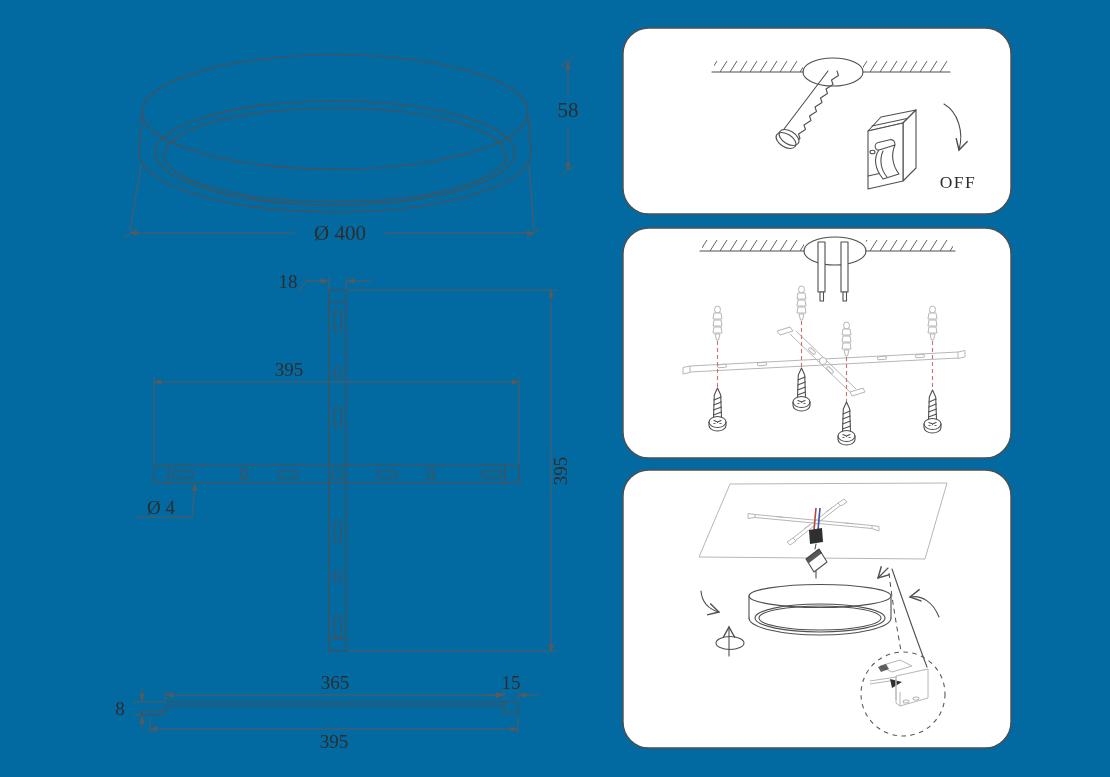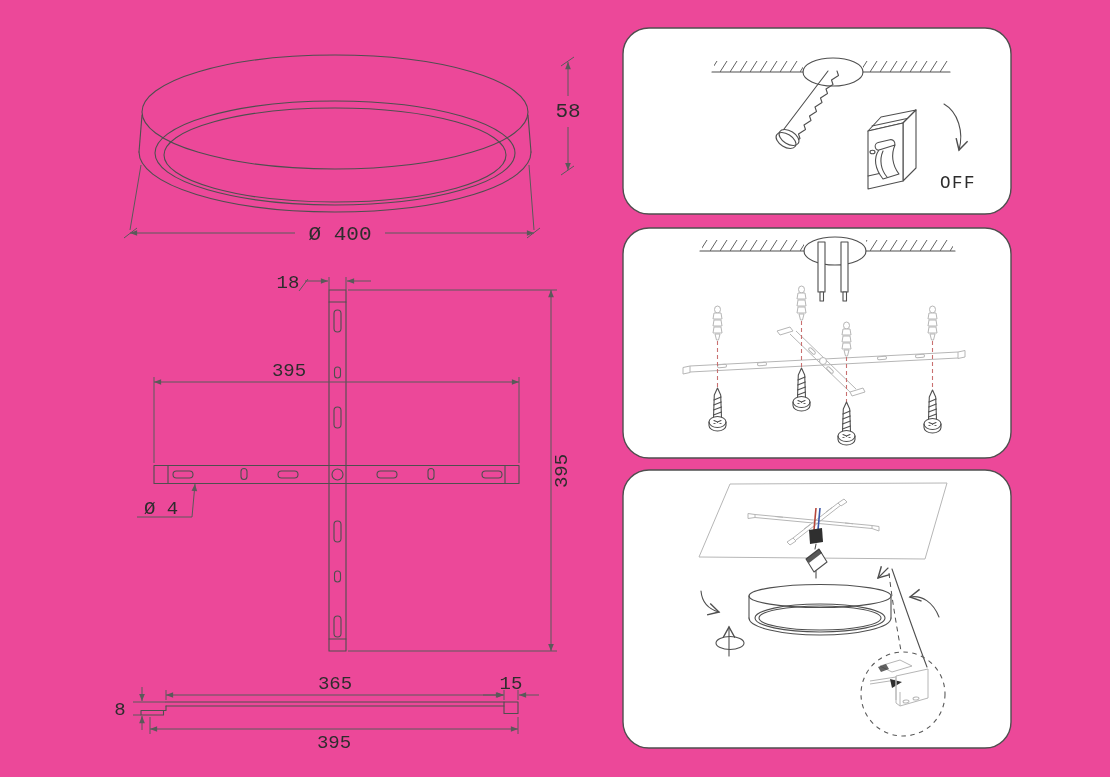--- a/index.html
+++ b/index.html
@@ -1,17 +1,17 @@
 <!DOCTYPE html>
 <html style="--line: #4f4f4f; --dim: #5a5a5a; --light: #b6b6b6; --text: #2d2d2d; --reddash: #c97070; --wirered: #b5473c; --wireblue: #3b57a8; --connector: #2f2f2f;"><head>
 <meta charset="utf-8">
 <style>
   html,body{margin:0;padding:0;background:#fff}
-  .canvas{position:relative;width:1110px;height:777px;background:#ec4899;
-          font-family:Liberation Mono, monospace;overflow:hidden}
+  .canvas{position:relative;width:1110px;height:777px;background:#0369a1;
+          font-family:Liberation Serif, serif;overflow:hidden}
   svg{display:block}
   .ln{stroke:var(--line);fill:none;stroke-width:1.1;stroke-linejoin:round;stroke-linecap:round}
   .lnf{stroke:var(--line);fill:#fff;stroke-width:1.1;stroke-linejoin:round}
   .dim{stroke:var(--dim);fill:none;stroke-width:1}
   .lt{stroke:var(--light);fill:none;stroke-width:1;stroke-linejoin:round}
   .ltf{stroke:var(--light);fill:#fff;stroke-width:1;stroke-linejoin:round}
   .reddash{stroke:var(--reddash);fill:none;stroke-width:1.1;stroke-dasharray:4 3}
   .dsh{stroke:var(--line);fill:none;stroke-width:1;stroke-dasharray:5 4}
   .cdsh{stroke:var(--dim);fill:none;stroke-width:1.1;stroke-dasharray:4.5 4.5}
   .wr{stroke:var(--wirered);fill:none;stroke-width:1.6}

